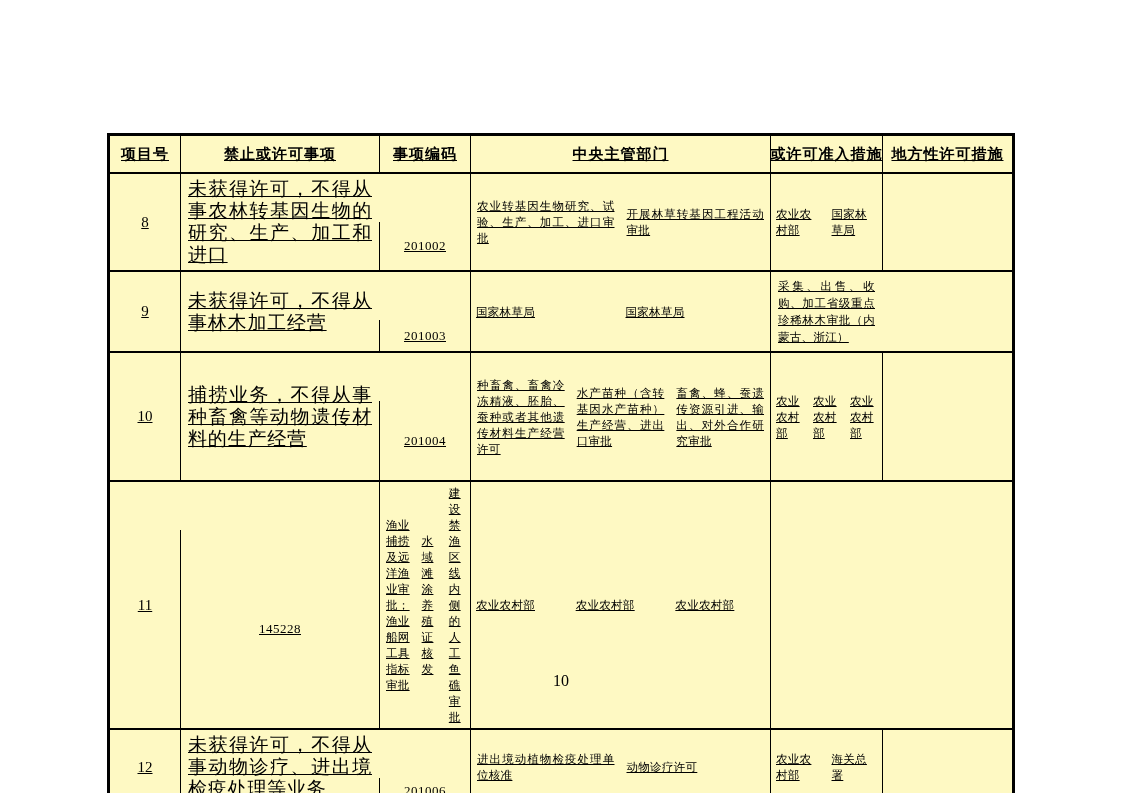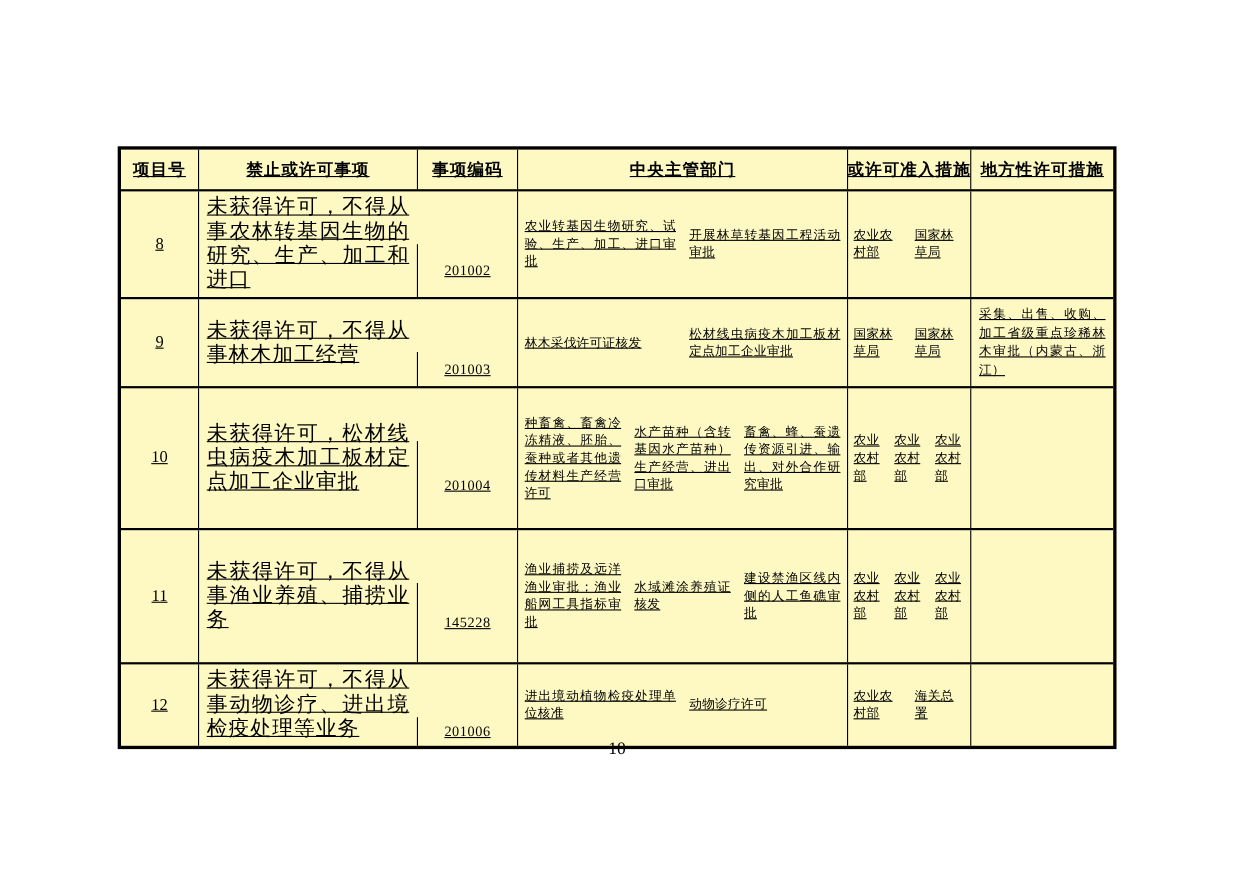--- a/index.html
+++ b/index.html
@@ -155,40 +155,32 @@
           <div class="cell c6">
             <div class="jtext"></div>
           </div>
         </div>
         <div class="row body-row">
           <div class="cell c1">9</div>
           <div class="cell c2">
             <div class="jtext">未获得许可，不得从事林木加工经营</div>
           </div>
           <div class="cell c3">201003</div>
-          <div class="cell c4">
-            <div class="measure">
-              <div class="jtext">林木采伐许可证核发</div>
-            </div>
-            <div class="measure">
-              <div class="jtext">松材线虫病疫木加工板材定点加工企业审批</div>
-            </div>
-          </div>
           <div class="cell c5">
             <div class="dept">国家林草局</div>
             <div class="dept">国家林草局</div>
           </div>
           <div class="cell c6">
             <div class="jtext">采集、出售、收购、加工省级重点珍稀林木审批（内蒙古、浙江）</div>
           </div>
         </div>
         <div class="row body-row">
           <div class="cell c1">10</div>
           <div class="cell c2">
-            <div class="jtext">未获得许可，松材线虫病疫木加工板材定点加工企业审批</div>
+            <div class="jtext">捕捞业务，不得从事种畜禽等动物遗传材料的生产经营</div>
           </div>
           <div class="cell c3">201004</div>
           <div class="cell c4">
             <div class="measure">
               <div class="jtext">种畜禽、畜禽冷冻精液、胚胎、蚕种或者其他遗传材料生产经营许可</div>
             </div>
             <div class="measure">
               <div class="jtext">水产苗种（含转基因水产苗种）生产经营、进出口审批</div>
             </div>
             <div class="measure">
@@ -199,23 +191,20 @@
             <div class="dept">农业农村部</div>
             <div class="dept">农业农村部</div>
             <div class="dept">农业农村部</div>
           </div>
           <div class="cell c6">
             <div class="jtext"></div>
           </div>
         </div>
         <div class="row body-row">
           <div class="cell c1">11</div>
-          <div class="cell c2">
-            <div class="jtext">未获得许可，不得从事渔业养殖、捕捞业务</div>
-          </div>
           <div class="cell c3">145228</div>
           <div class="cell c4">
             <div class="measure">
               <div class="jtext">渔业捕捞及远洋渔业审批；渔业船网工具指标审批</div>
             </div>
             <div class="measure">
               <div class="jtext">水域滩涂养殖证核发</div>
             </div>
             <div class="measure">
               <div class="jtext">建设禁渔区线内侧的人工鱼礁审批</div>

